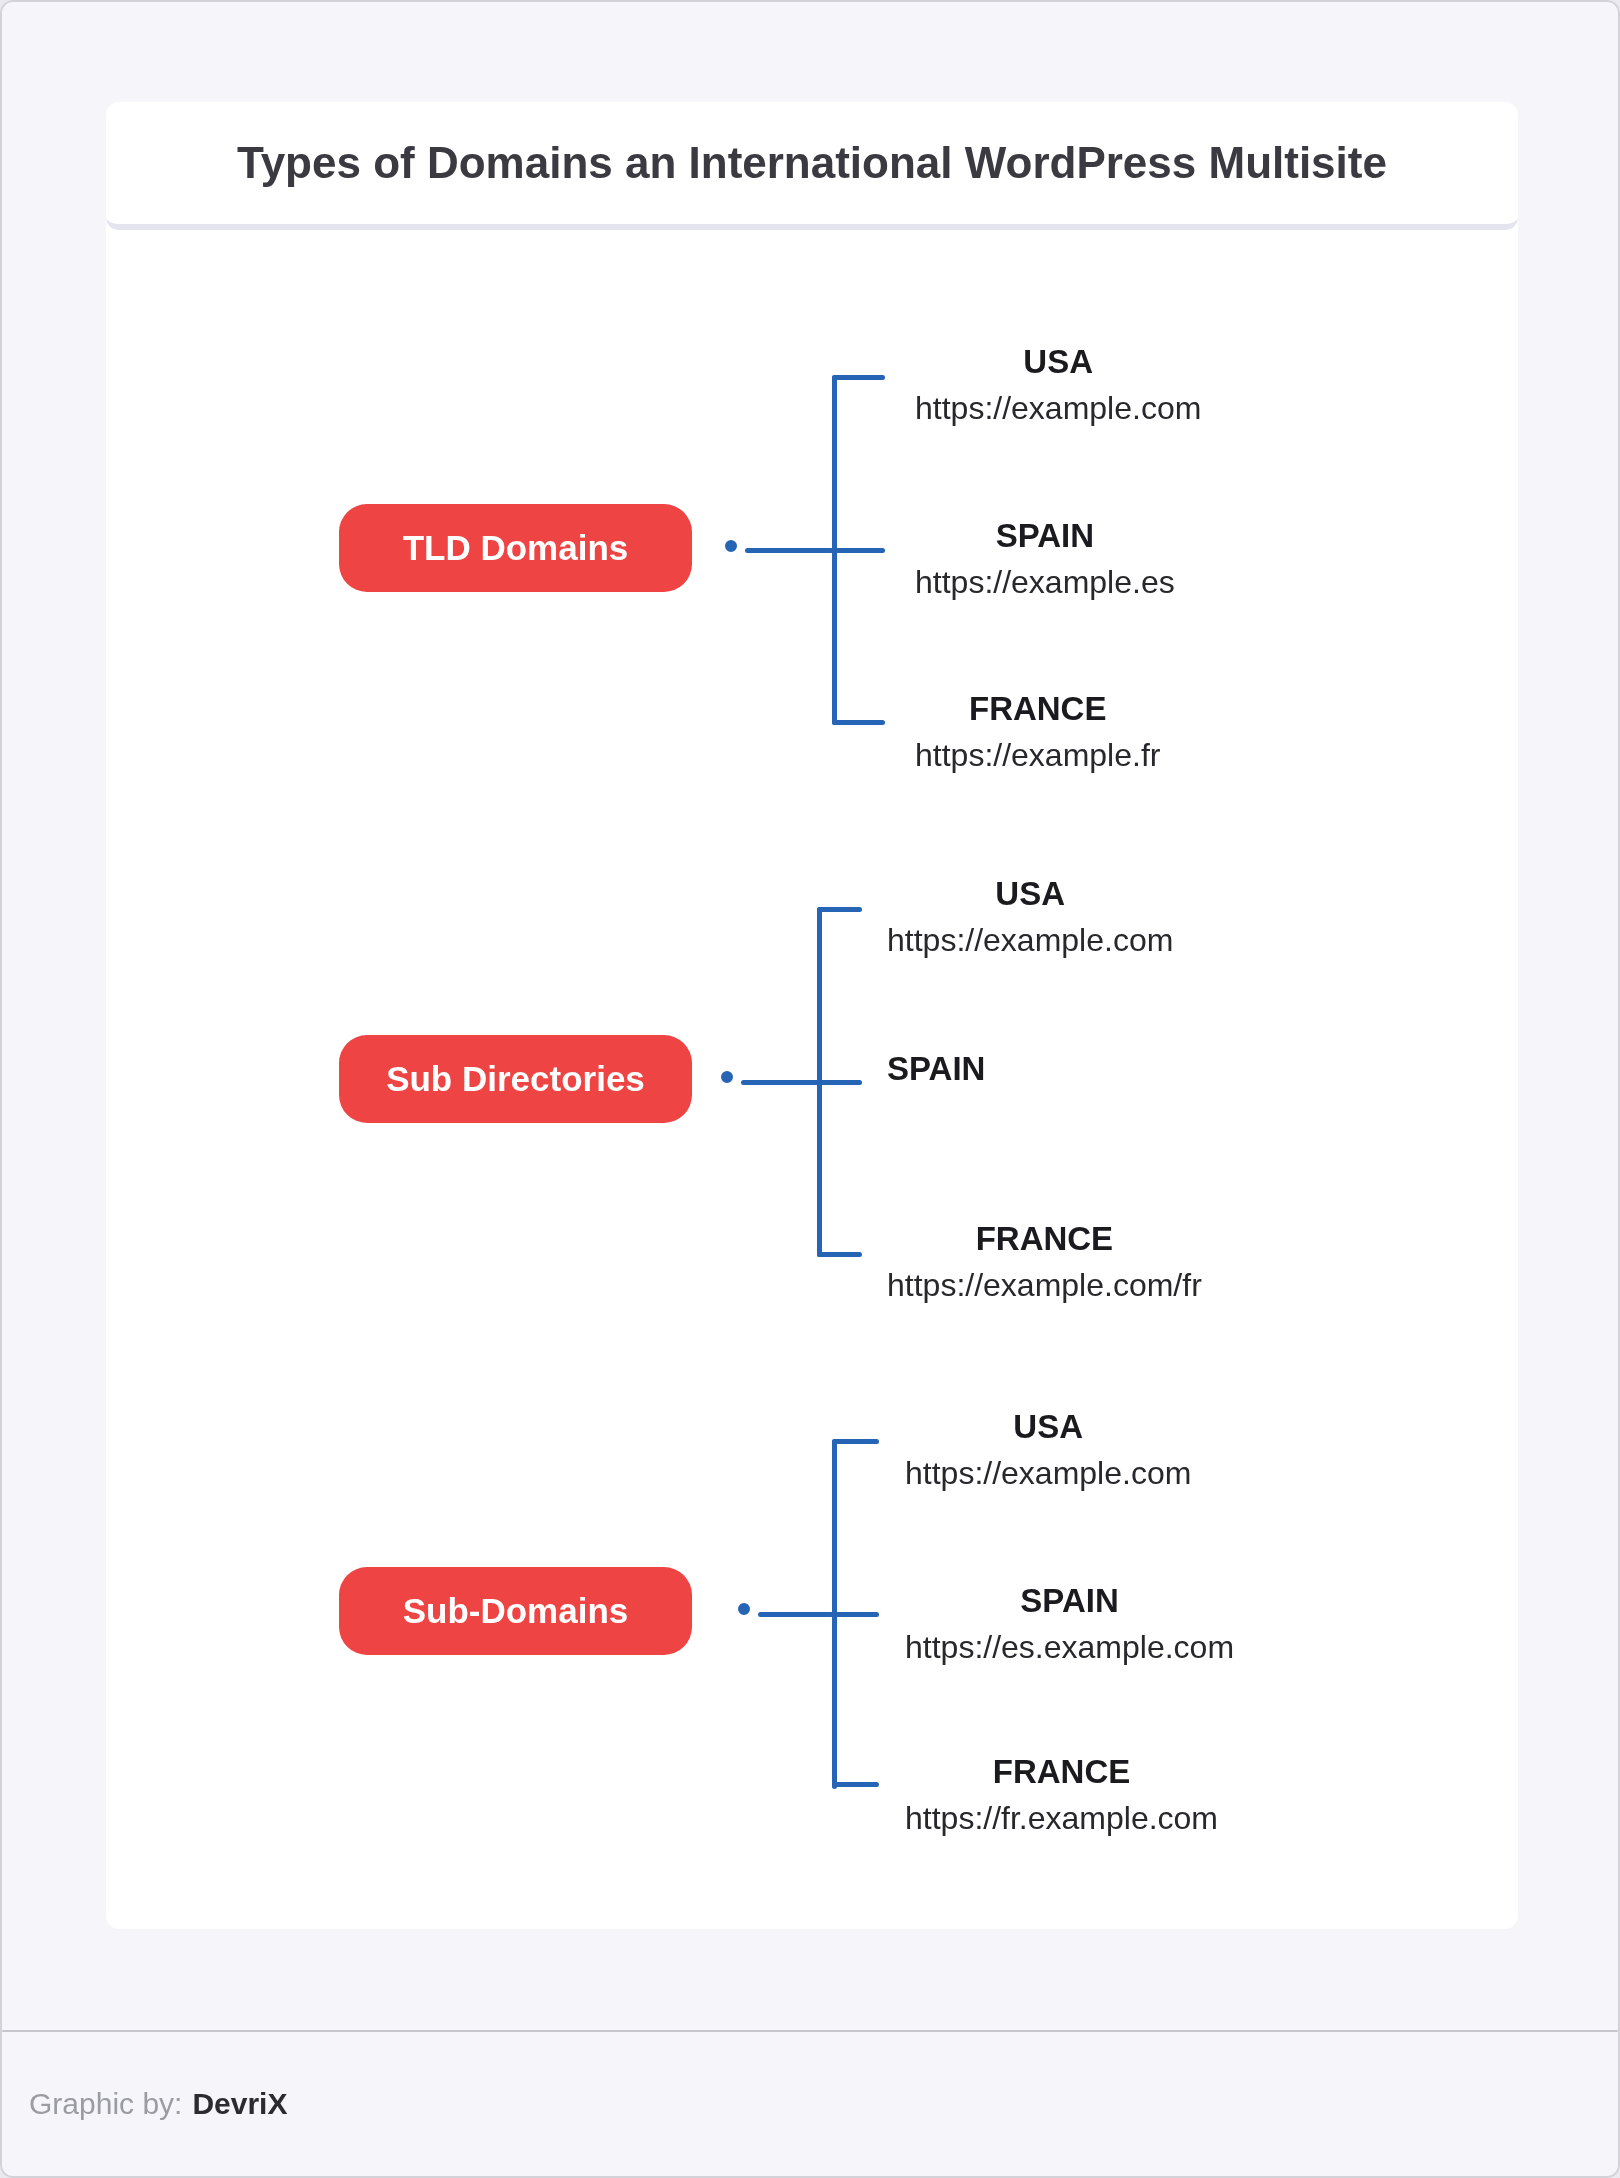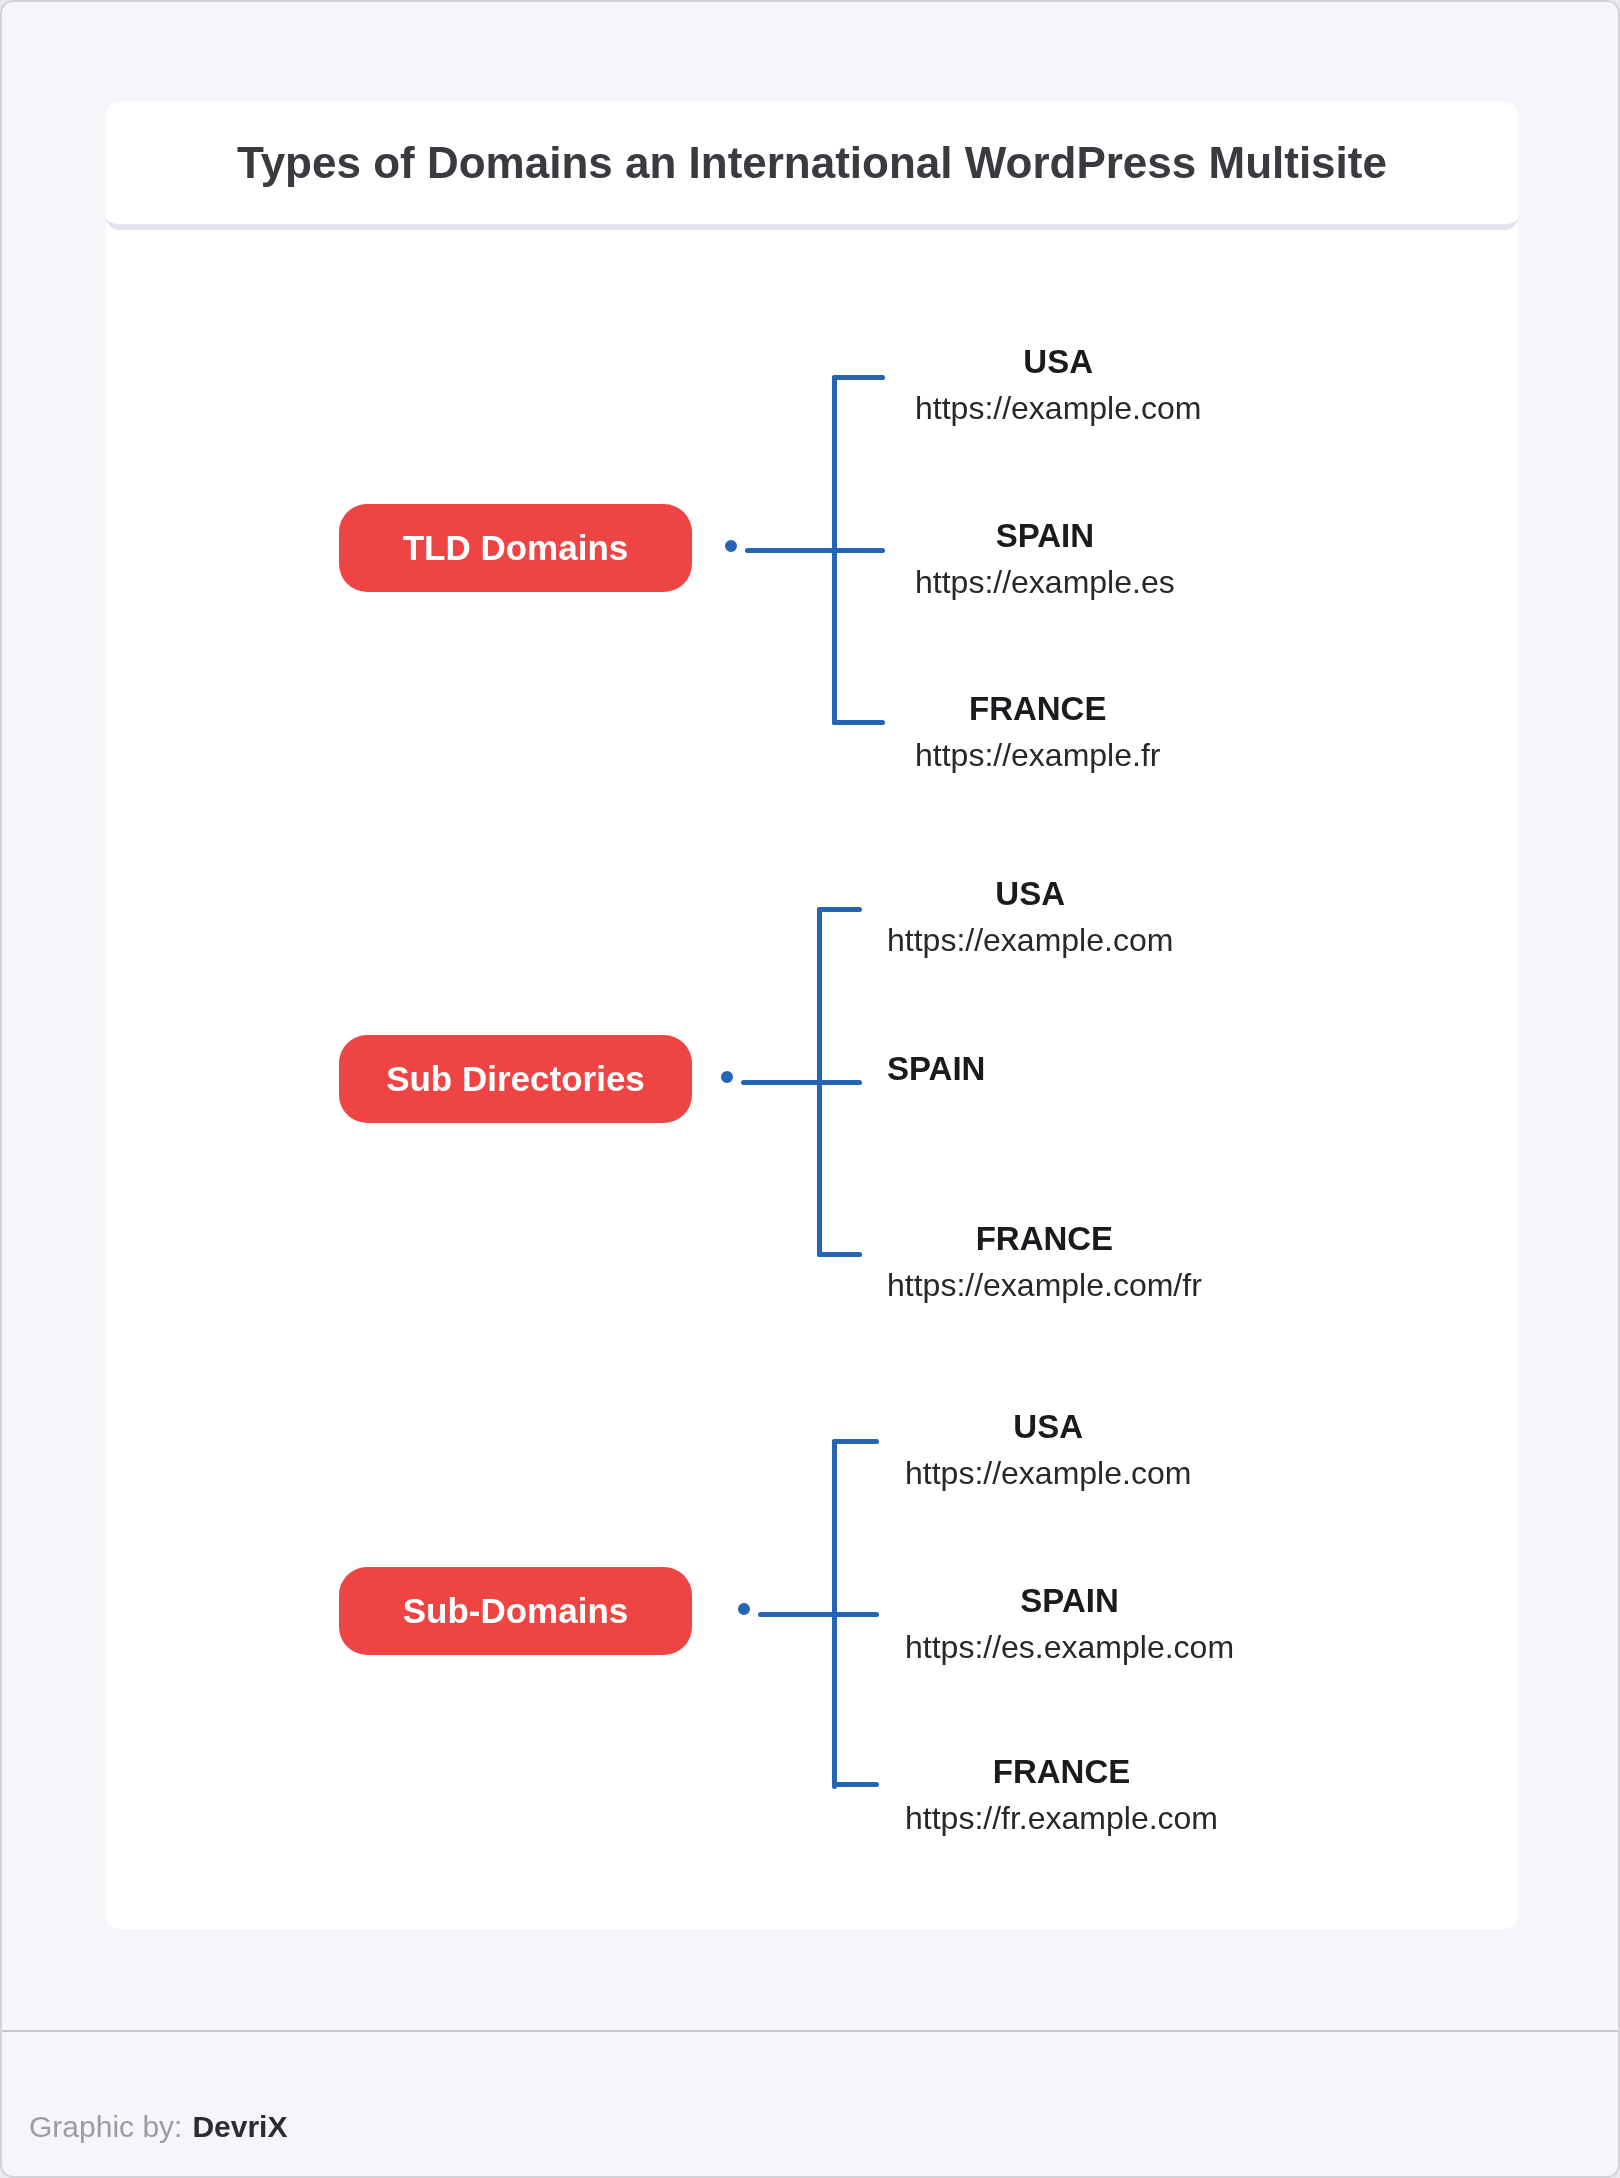--- a/index.html
+++ b/index.html
@@ -86,21 +86,20 @@
     left: 0; top: 2028px;
     width: 100%; height: 2px;
     background: #c6c6cc;
   }
   .credit {
     position: absolute;
     left: 27px; top: 2082px;
     font-size: 30px;
     line-height: 40px;
     white-space: nowrap;
-    margin-top: 23px;
   }
   .credit .prefix { color: #9b9ba2; }
   .credit .brand  { color: #2b2b30; font-weight: 600; margin-left: 10px; }
   .logo {
     position: absolute;
     left: 1368px; top: 2066px;
     display: flex;
     align-items: baseline;
     white-space: nowrap;
   }

